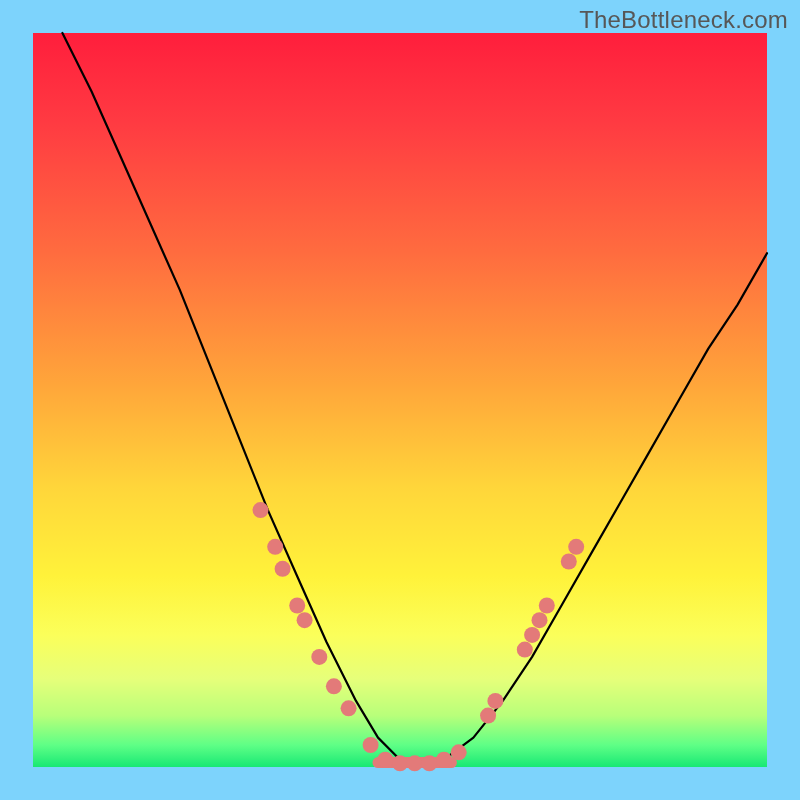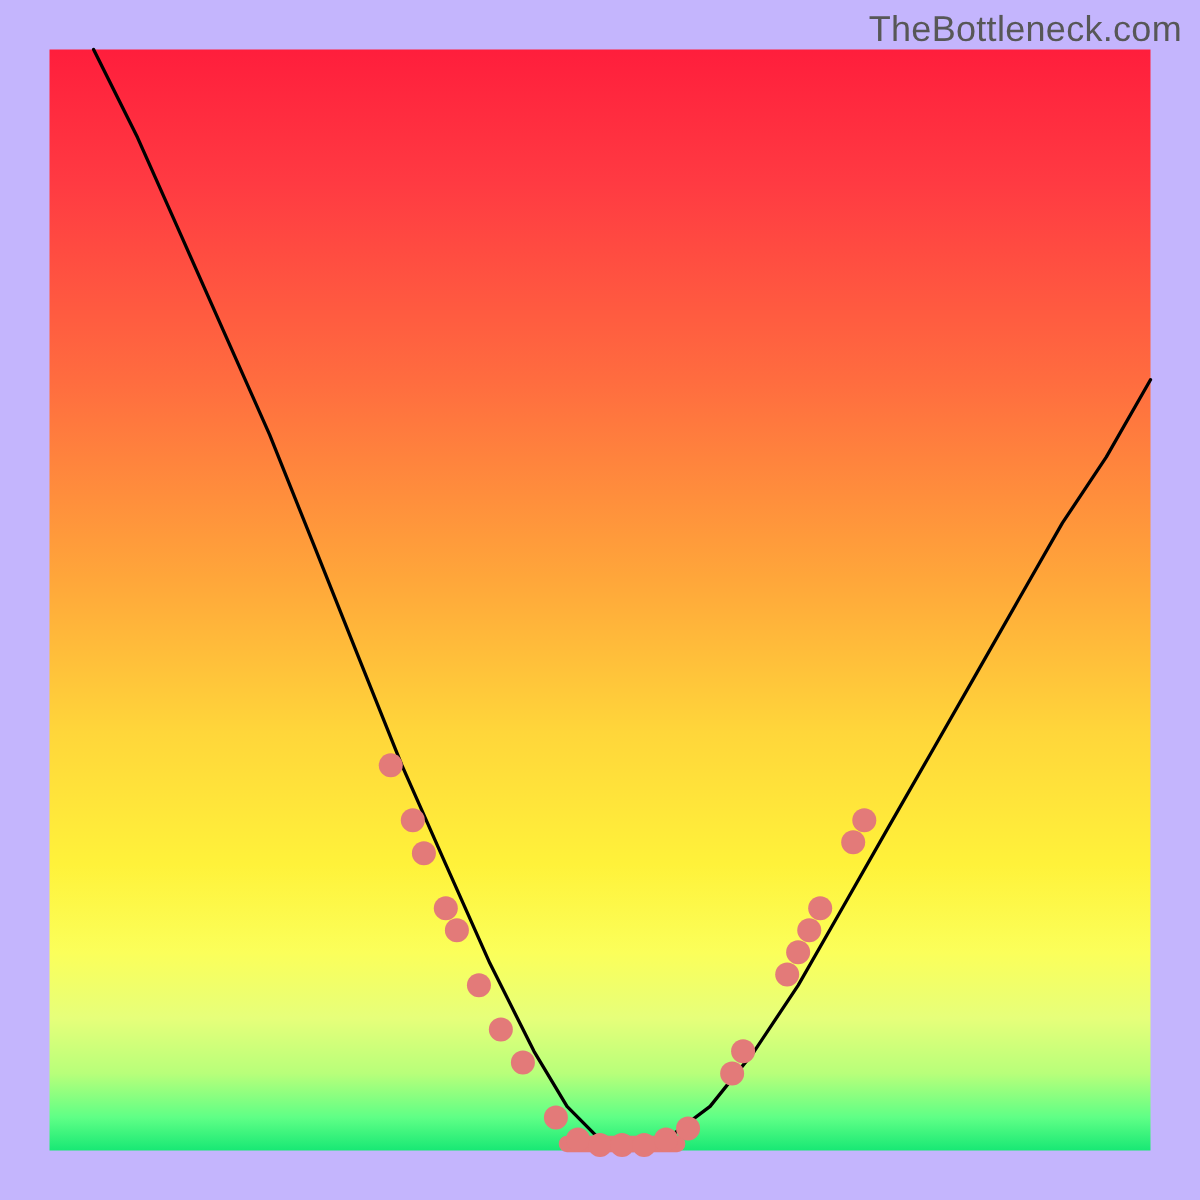--- a/index.html
+++ b/index.html
@@ -8,21 +8,21 @@
     width: 800px;
     height: 800px;
     overflow: hidden;
     background: #000;
     font-family: Arial, Helvetica, sans-serif;
   }
   .frame {
     position: relative;
     width: 800px;
     height: 800px;
-    background: #c4b5fd;
+    background: #7dd3fc;
   }
   .plot-area {
     position: absolute;
     left: 33px;
     top: 33px;
     width: 734px;
     height: 734px;
     
     background: linear-gradient(
       to bottom,

